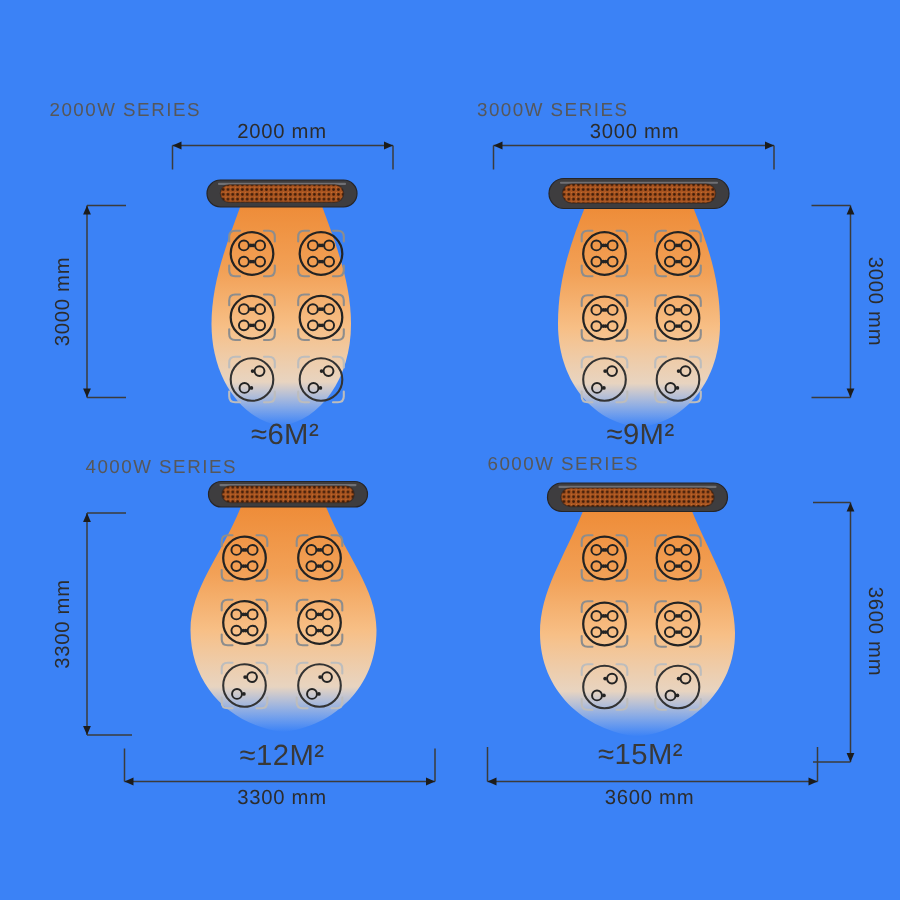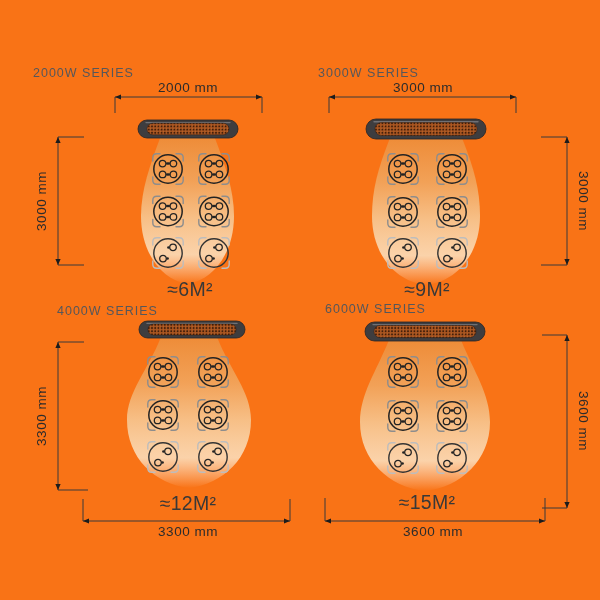--- a/index.html
+++ b/index.html
@@ -1,16 +1,16 @@
 <!DOCTYPE html>
 <html><head>
 <meta charset="utf-8">
 <style>
   html,body{margin:0;padding:0;background:#ffffff;}
-  .stage{position:relative;width:600px;height:600px;background:#f97316;overflow:hidden;
+  .stage{position:relative;width:600px;height:600px;background:#3b82f6;overflow:hidden;
          font-family:"Liberation Sans", sans-serif;}
   svg{display:block;}
   .t-title{font-family:"Liberation Sans",sans-serif;font-size:12.5px;font-weight:500;
            fill:#56575a;letter-spacing:1px;}
   .t-dim{font-family:"Liberation Sans",sans-serif;font-size:13.5px;font-weight:400;
          fill:#2c2c2c;letter-spacing:.5px;}
   .t-area{font-family:"Liberation Sans",sans-serif;font-size:19.5px;font-weight:400;
           fill:#383838;letter-spacing:.3px;}
   .dim-line{stroke:#3b3b3b;stroke-width:1;fill:none;}
   .dim-arrow{fill:#1c1c1c;stroke:none;}

